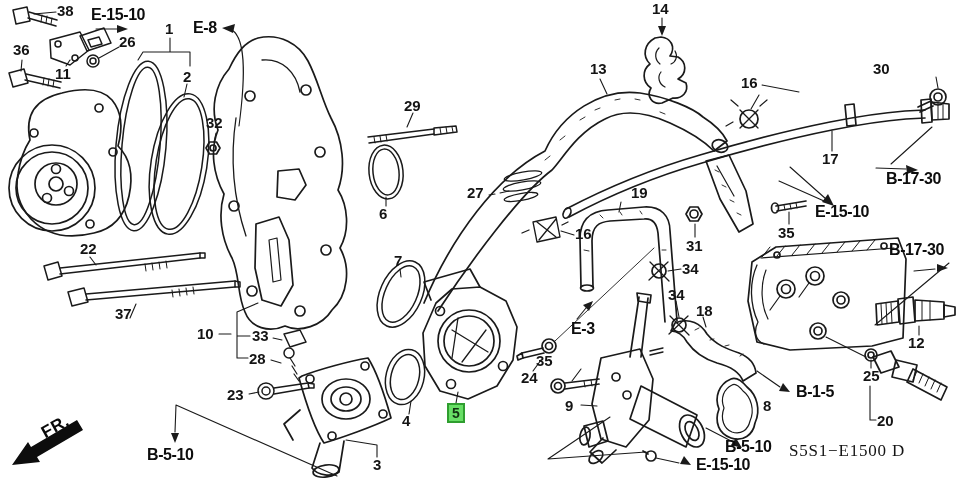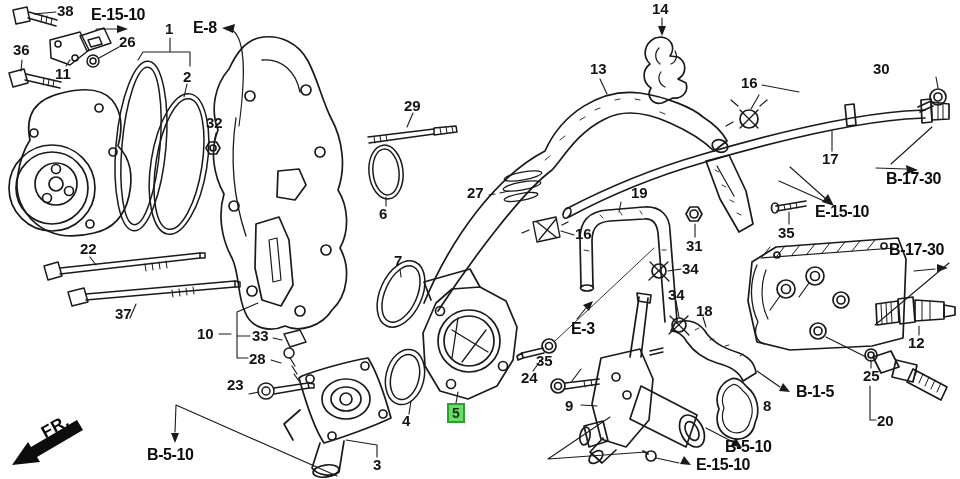--- a/index.html
+++ b/index.html
@@ -342,21 +342,21 @@
       <div class="callout" style="left: 778px; top: 225px;">35</div>
       <div class="callout" style="left: 686px; top: 238px;">31</div>
       <div class="callout" style="left: 682px; top: 261px;">34</div>
       <div class="callout" style="left: 668px; top: 287px;">34</div>
       <div class="callout" style="left: 696px; top: 303px;">18</div>
       <div class="callout" style="left: 80px; top: 241px;">22</div>
       <div class="callout" style="left: 115px; top: 306px;">37</div>
       <div class="callout" style="left: 197px; top: 326px;">10</div>
       <div class="callout" style="left: 252px; top: 328px;">33</div>
       <div class="callout" style="left: 249px; top: 351px;">28</div>
-      <div class="callout" style="left: 227px; top: 377px;">23</div>
+      <div class="callout" style="left: 227px; top: 387px;">23</div>
       <div class="callout" style="left: 394px; top: 253px;">7</div>
       <div class="callout" style="left: 402px; top: 413px;">4</div>
       <div class="callout" style="left: 373px; top: 457px;">3</div>
       <div class="callout hl" style="left: 447px; top: 403px;">5</div>
       <div class="callout" style="left: 521px; top: 370px;">24</div>
       <div class="callout" style="left: 536px; top: 353px;">35</div>
       <div class="callout" style="left: 565px; top: 398px;">9</div>
       <div class="callout" style="left: 908px; top: 335px;">12</div>
       <div class="callout" style="left: 863px; top: 368px;">25</div>
       <div class="callout" style="left: 877px; top: 413px;">20</div>
@@ -366,15 +366,16 @@
       <div class="refcode" style="left: 886px; top: 171px;">B-17-30</div>
       <div class="refcode" style="left: 815px; top: 204px;">E-15-10</div>
       <div class="refcode" style="left: 889px; top: 242px;">B-17-30</div>
       <div class="refcode" style="left: 571px; top: 321px;">E-3</div>
       <div class="refcode" style="left: 796px; top: 384px;">B-1-5</div>
       <div class="refcode" style="left: 725px; top: 439px;">B-5-10</div>
       <div class="refcode" style="left: 696px; top: 457px;">E-15-10</div>
       <div class="refcode" style="left: 147px; top: 447px;">B-5-10</div>
     </div>
 
+<div class="partcode">S5S1−E1500 D</div>
 <div class="fr">FR.</div>
 
 </div>
 
 </body></html>

